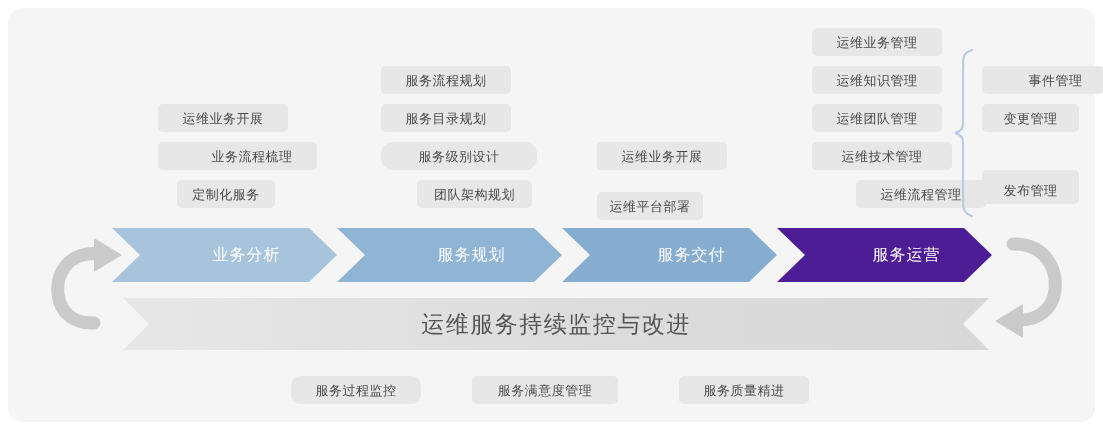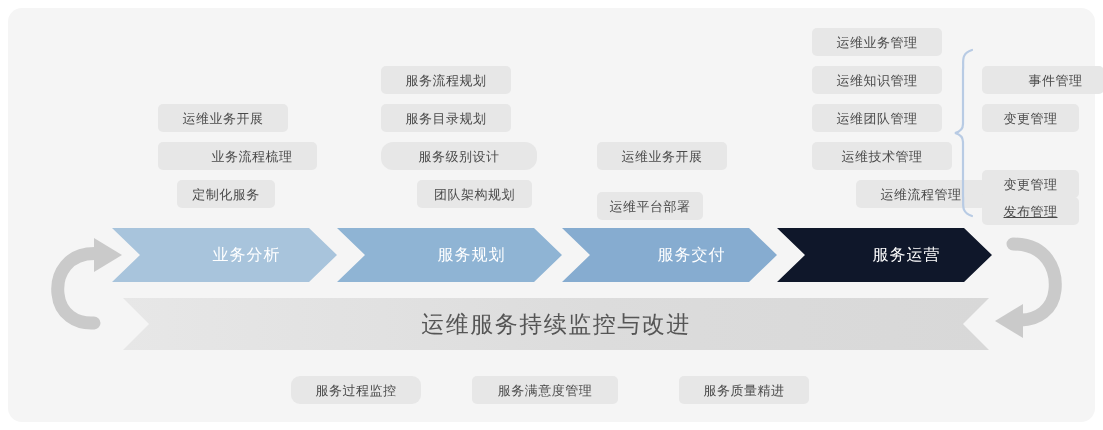--- a/index.html
+++ b/index.html
@@ -58,38 +58,38 @@
 
 <div class="brace">
   <svg width="26" height="170" viewBox="0 0 26 170" fill="none">
     <path d="M20 2 C8 6 12 14 11 22 L11 76 C11 82 7 84 3 85 C7 86 11 88 11 94 L11 148 C12 156 8 164 20 168" stroke="#b8cbe4" stroke-width="2.2" fill="none" stroke-linecap="round"></path>
   </svg>
 </div>
 
 <div class="tag" style="left:982px;top:66px;width:97px;padding-left:25px;">事件管理</div>
 <div class="tag" style="left:982px;top:104px;width:97px;">变更管理</div>
 <div class="tag" style="left:982px;top:142px;width:97px;margin-top:28px;">变更管理</div>
-<div class="tag" style="left:982px;top:197px;width:97px;text-decoration:underline;">发布管理</div>
+<div class="tag" style="left:982px;top:176px;width:97px;">发布管理</div>
 
 <div class="chev" style="left:112px;top:228px;width:225px;background:#a8c4dc;
             clip-path:polygon(0 0, 197px 0, 225px 50%, 197px 100%, 0 100%, 28px 50%);">
   <span>业务分析</span>
 </div>
 
 <div class="chev" style="left:337px;top:228px;width:225px;background:#8fb4d4;
             clip-path:polygon(0 0, 197px 0, 225px 50%, 197px 100%, 0 100%, 28px 50%);">
   <span>服务规划</span>
 </div>
 
 <div class="chev" style="left:562px;top:228px;width:215px;background:#86acd0;
             clip-path:polygon(0 0, 187px 0, 215px 50%, 187px 100%, 0 100%, 28px 50%);">
   <span>服务交付</span>
 </div>
 
-<div class="chev" style="left:777px;top:228px;width:215px;background:#0f172a;
+<div class="chev" style="left:777px;top:228px;width:215px;background:#4c1d95;
             clip-path:polygon(0 0, 187px 0, 215px 50%, 187px 100%, 0 100%, 28px 50%);">
   <span>服务运营</span>
 </div>
 
 <div class="ribbon">
   <span>运维服务持续监控与改进</span>
 </div>
 
 <div class="arc" style="left:44px;top:228px;">
   <svg width="82" height="110" viewBox="0 0 82 110" fill="none">

